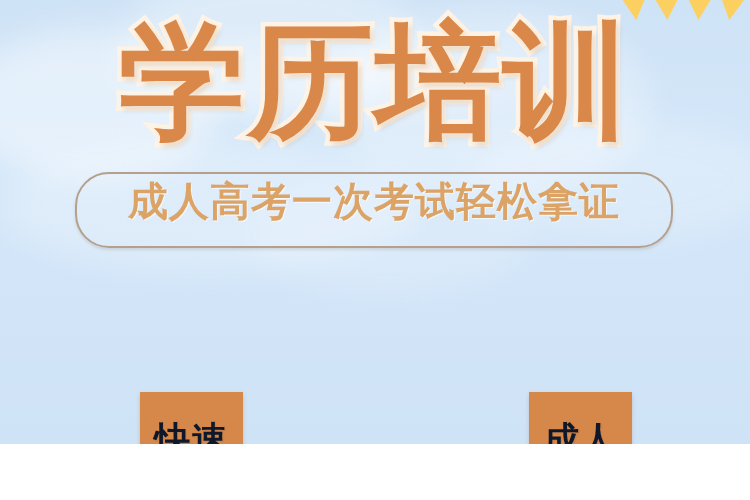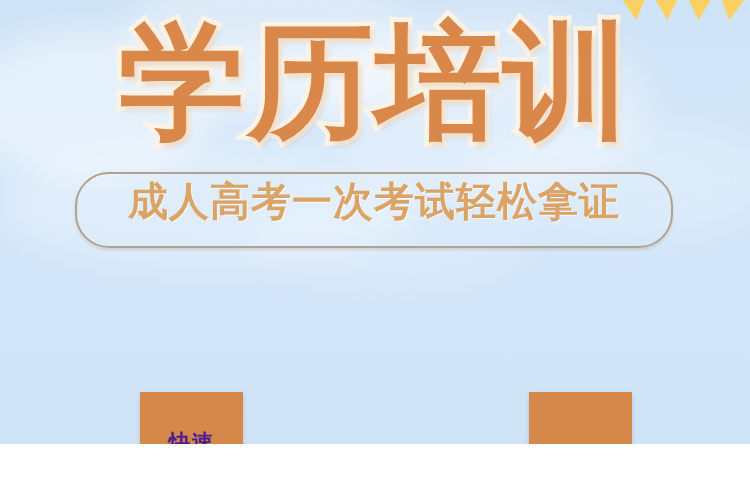--- a/index.html
+++ b/index.html
@@ -135,25 +135,25 @@
     height: 102px;
     background: #d5884a;
     box-shadow: 0 2px 4px rgba(130,95,60,0.25);
     display: flex;
     flex-direction: column;
     align-items: center;
     justify-content: center;
     cursor: pointer;
   }
   .tag-line {
-    font-family: Liberation Sans, sans-serif;
-    font-size: 22px;
+    font-family: Liberation Mono, monospace;
+    font-size: 36px;
     font-weight: 700;
     line-height: 42px;
-    color: #4c1d95;
+    color: #0f172a;
     letter-spacing: 1px;
     white-space: nowrap;
     user-select: none;
     text-shadow: 1px 1px 1px rgba(150,100,60,0.25);
   }
 </style>
 </head>
 <body>
 
 <div id="poster">
@@ -178,16 +178,17 @@
 
   <div class="subtitle-box">
     <span class="subtitle-text">成人高考一次考试轻松拿证</span>
   </div>
 
   <div class="tag-row">
     <div class="tag-box">
       <span class="tag-line">快速</span>
     </div>
     <div class="tag-box">
+      <span class="tag-line">成人</span>
     </div>
   </div>
 
 </div>
 
 </body></html>

